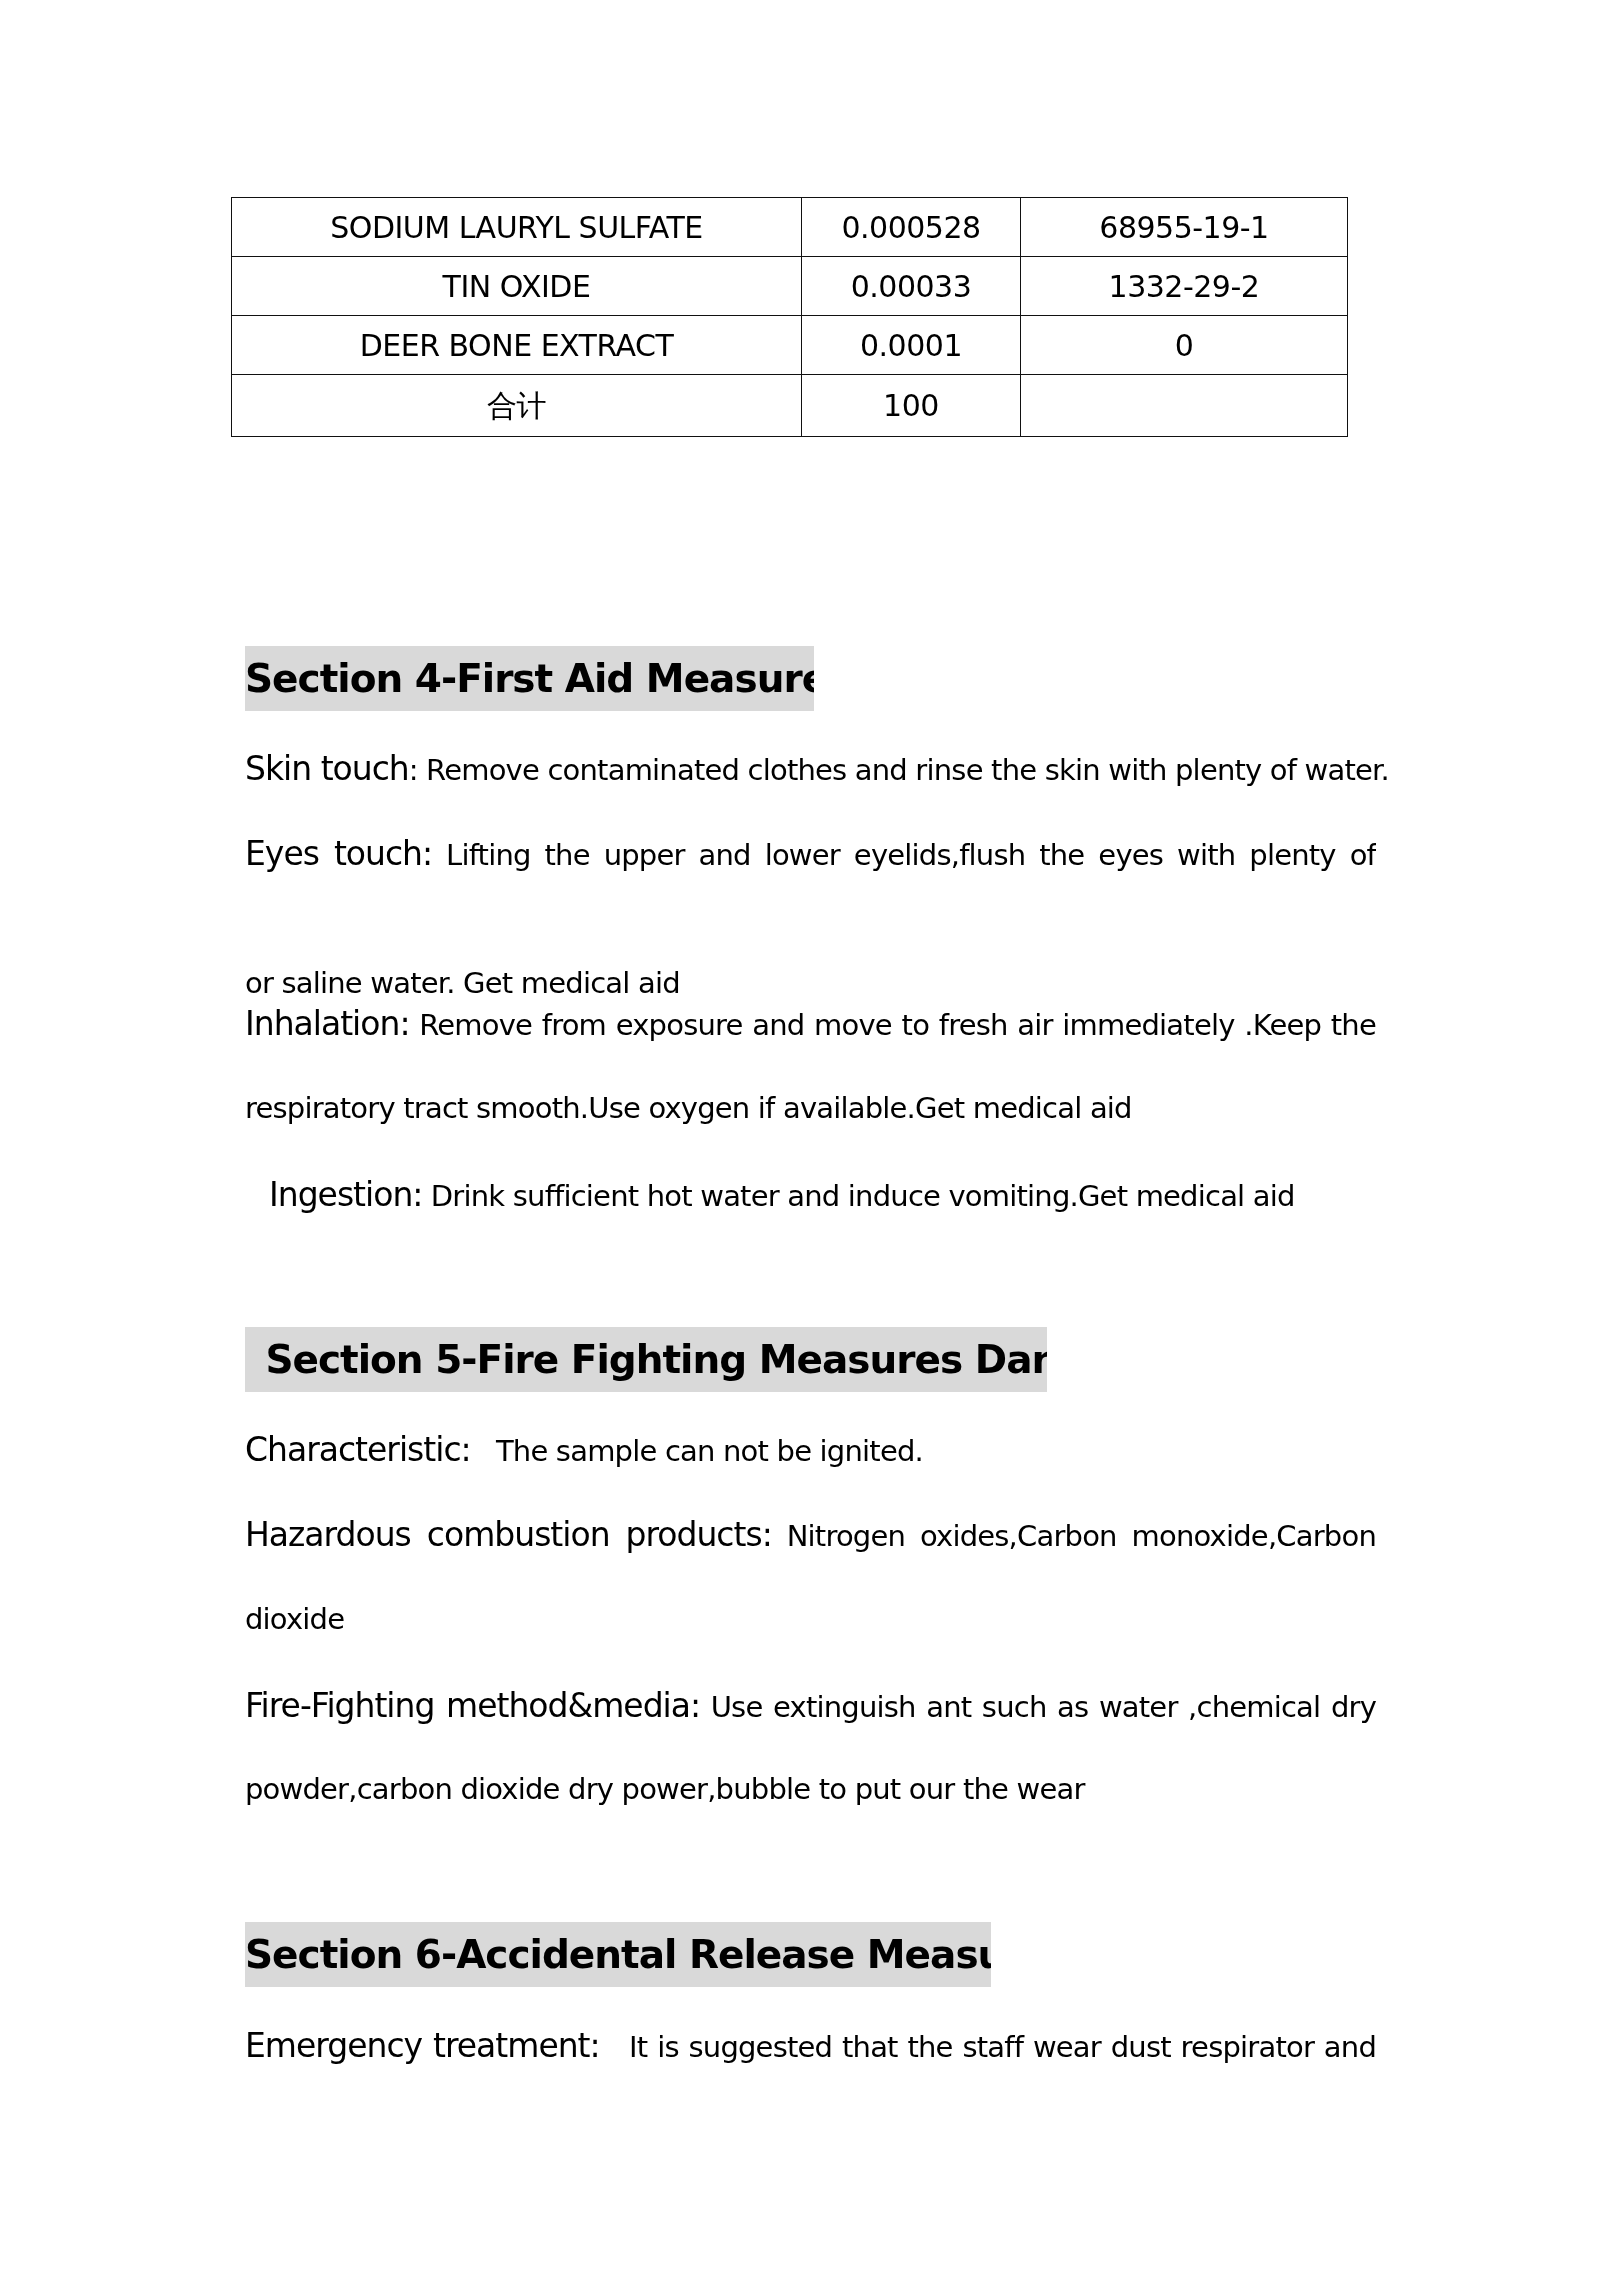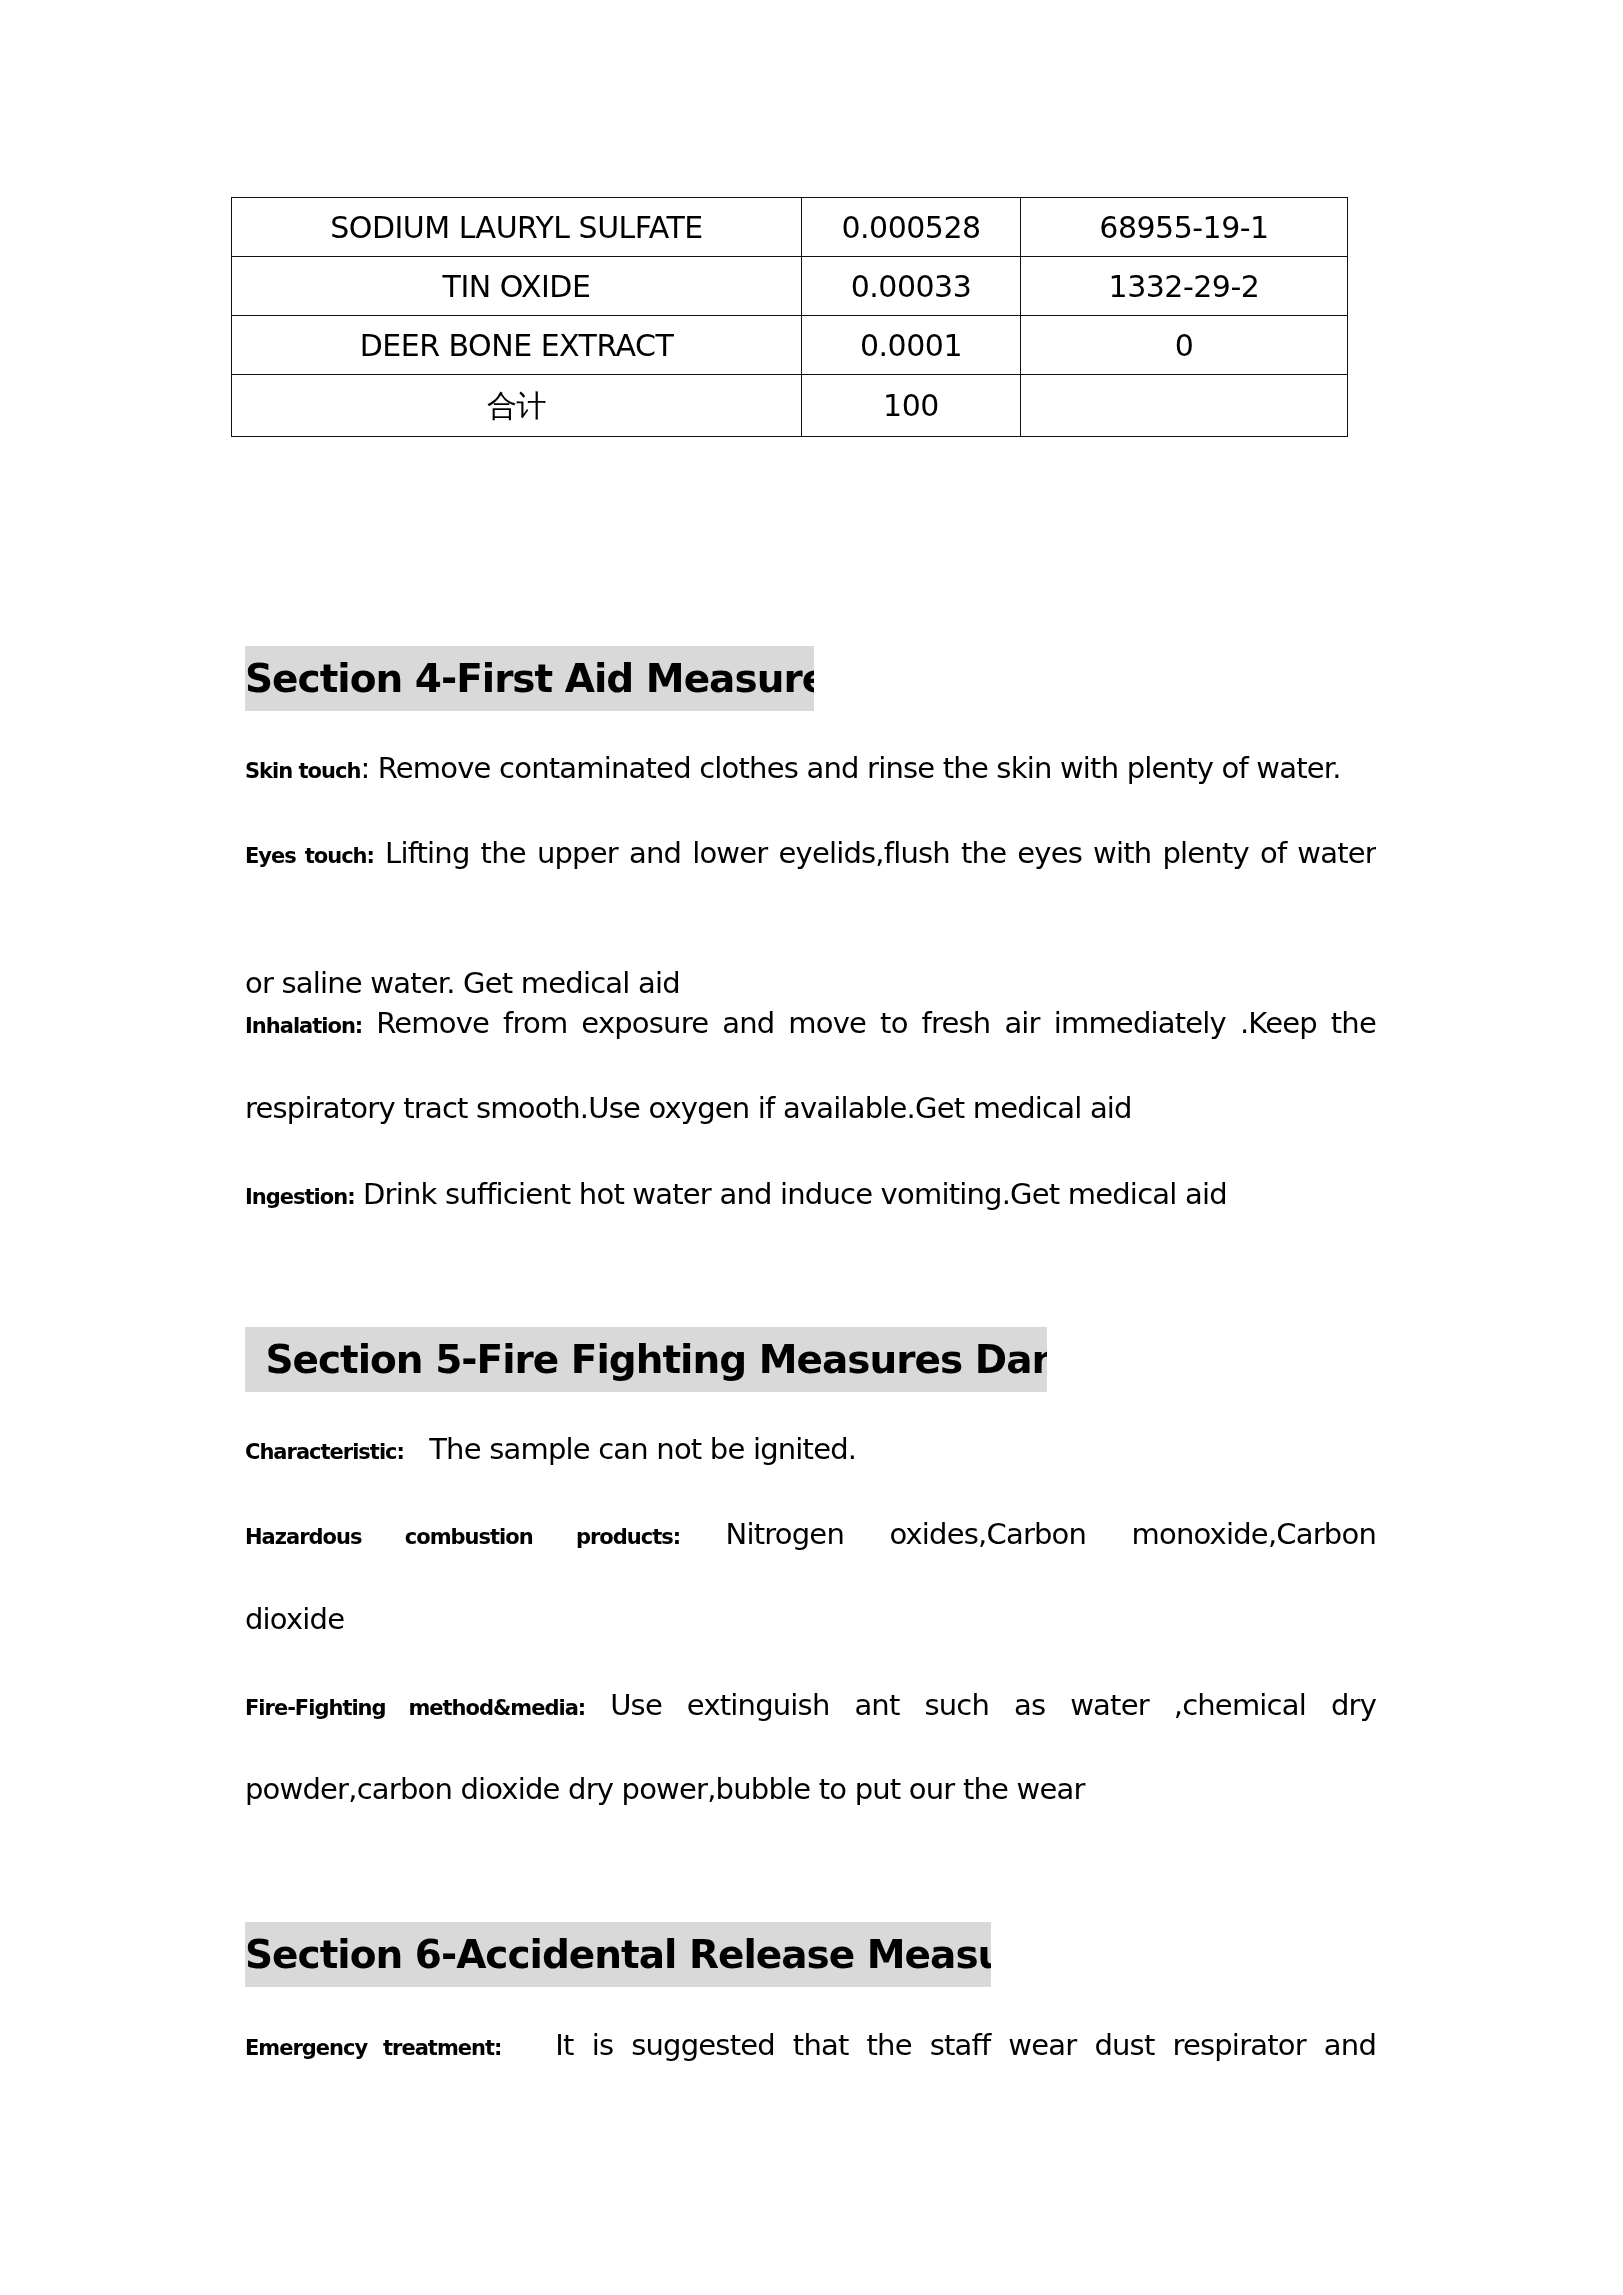--- a/index.html
+++ b/index.html
@@ -26,21 +26,21 @@
     #sec4 { top: 646px; width: 569px; }
     #sec5 { top: 1327px; width: 802px; padding-left: 0; }
     #sec5 span.h-text { padding-left: 20.4px; }
     #sec6 { top: 1922px; width: 746px; }
 
     
     .line { position: absolute; left: 245px; width: 1131px; white-space: nowrap;
             font-family: "DejaVu Sans", sans-serif; font-size: 29px; line-height: 41px;
             letter-spacing: -0.8px; }
     .line.justify { text-align: justify; text-align-last: justify; white-space: normal; height: 41px; overflow: hidden; }
-    .lbl { font-weight: bold; font-size: 21px; letter-spacing: -1px; }
+    .lbl { font-weight: normal; font-size: 33px; letter-spacing: -1px; }
   </style>
 </head>
 <body>
 
 <table class="ing-table">
   <colgroup>
       <col class="c1">
       <col class="c2">
       <col class="c3">
     </colgroup>
@@ -83,21 +83,21 @@
   <span>or saline water. Get medical aid</span>
 </div>
 
 <div class="line justify" style="top:1003px;">
   <span class="lbl">Inhalation:</span><span> Remove from exposure and move to fresh air immediately .Keep the</span>
 </div>
 <div class="line" style="top:1088px;">
   <span>respiratory tract smooth.Use oxygen if available.Get medical aid</span>
 </div>
 
-<div class="line" style="top:1174px;">
+<div class="line" style="top:1174px;margin-left:24px;">
   <span class="lbl">Ingestion:</span><span> Drink sufficient hot water and induce vomiting.Get medical aid</span>
 </div>
 
 <div id="sec5" class="sec-head">
   <span class="h-text">Section 5-Fire Fighting Measures Danger</span>
 </div>
 
 <div class="line" style="top:1429px;">
   <span class="lbl">Characteristic:</span><span>&nbsp;&nbsp;&nbsp;The sample can not be ignited.</span>
 </div>

